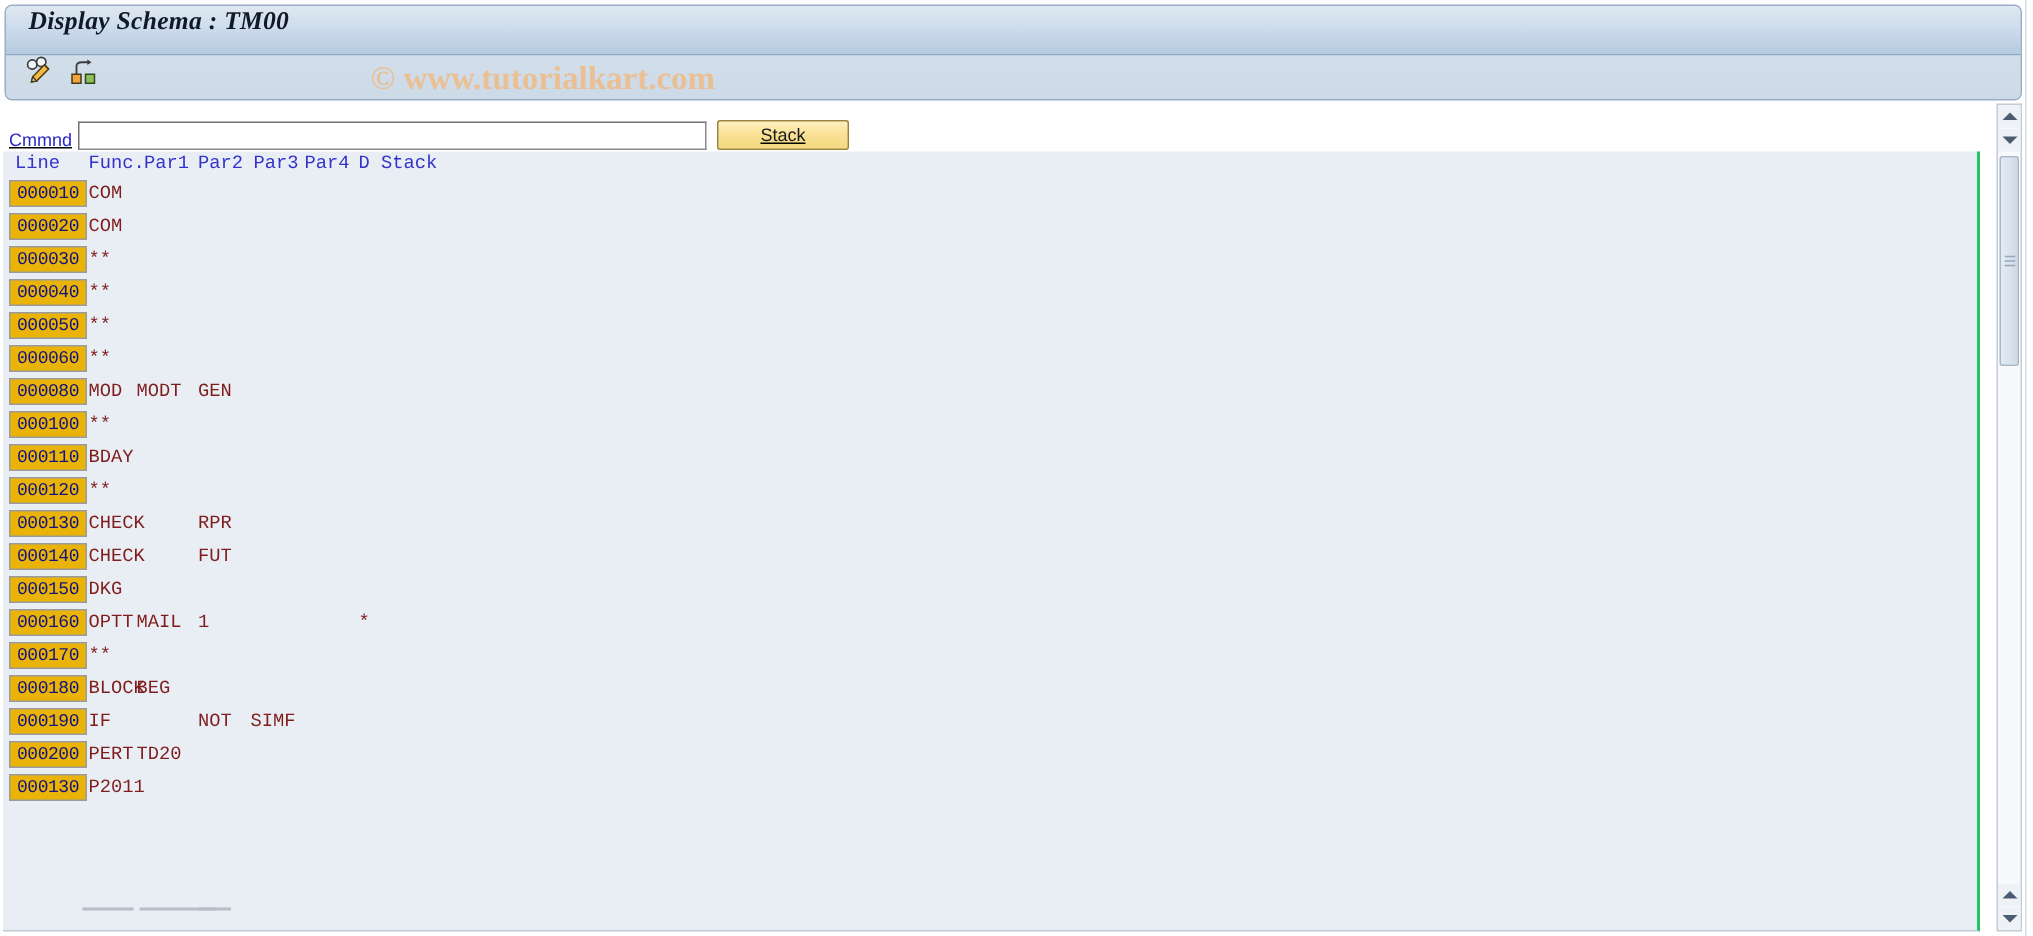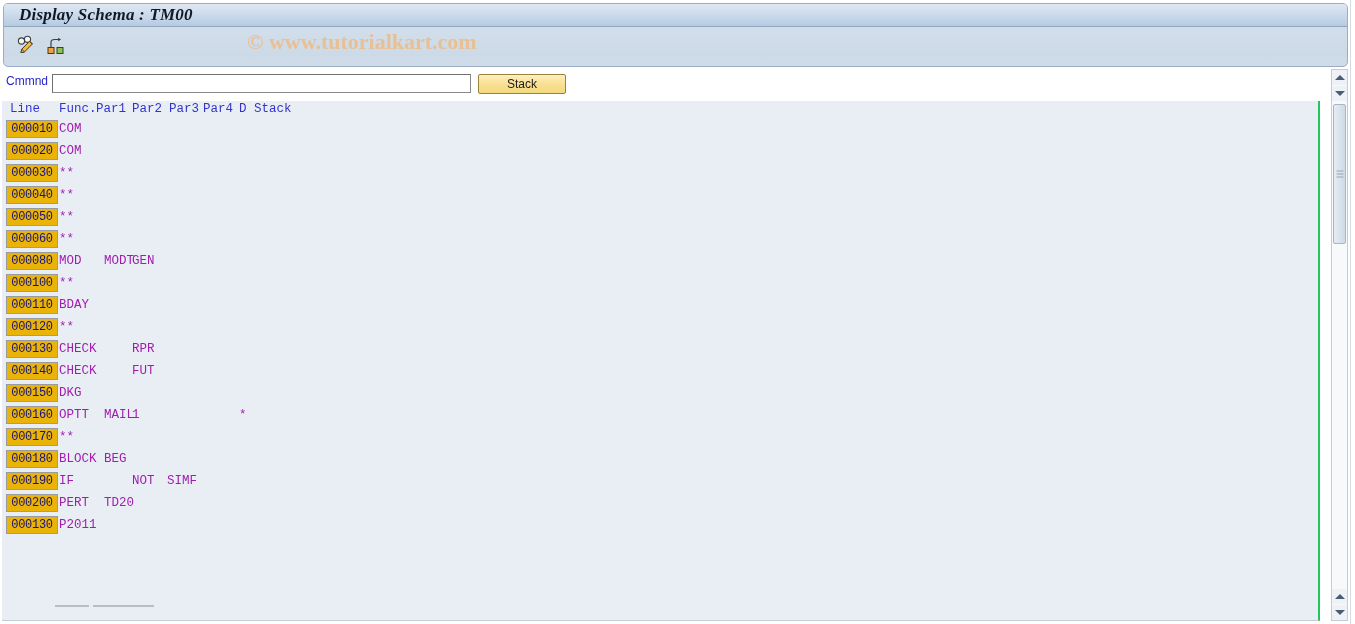--- a/index.html
+++ b/index.html
@@ -34,44 +34,43 @@
     width: 1345px;
     height: 64px;
     border: 1px solid #9aadc4;
     border-radius: 5px;
     box-sizing: border-box;
     overflow: hidden;
     background: #cfdbe8;
   }
 
   .titlebar {
-    height: 23px;
+    height: 33px;
     box-sizing: border-box;
     background: linear-gradient(to bottom, #dfe8f2 0%, #cfdded 40%, #b6cbe0 100%);
     border-bottom: 1px solid #8fa7c0;
     display: flex;
-    align-items: center;
     padding-left: 15px;
   }
   .title-text {
     font-family: "Liberation Serif", serif;
     font-style: italic;
     font-weight: bold;
     font-size: 17px;
     color: #111827;
     letter-spacing: .2px;
     white-space: nowrap;
   }
 
   .toolbar {
     position: relative;
     height: 30px;
     background: linear-gradient(to bottom, #d2dfeb 0%, #ccd9e6 100%);
     display: flex;
-    align-items: flex-end;
+    align-items: flex-start;
     padding-left: 10px;
     gap: 6px;
   }
   .tb-btn {
     width: 24px;
     height: 22px;
     display: inline-flex;
     align-items: center;
     justify-content: center;
     border: 1px solid transparent;
@@ -96,21 +95,22 @@
   }
 
   
   .cmd-row {
     position: absolute;
     left: 0px;
     top: 74px;
     width: 1320px;
     height: 26px;
     display: flex;
-    align-items: flex-start;
+    align-items: flex-end;
+    text-decoration: underline;
   }
   .cmd-label {
     width: 52px;
     padding-left: 6px;
     box-sizing: border-box;
     font-size: 12px;
     color: #2727c8;
     font-family: "Liberation Sans", sans-serif;
     white-space: nowrap;
   }
@@ -189,26 +189,26 @@
     text-align: center;
     line-height: 16px;
     letter-spacing: -0.3px;
     cursor: text;
   }
   .cell {
     position: absolute;
     top: 3px;
     font-family: "Liberation Mono", monospace;
     font-size: 12.5px;
-    color: #a21caf;
+    color: #7f1d1d;
     white-space: pre;
     cursor: text;
   }
   .c-func { left: 57px; }
-  .c-p1   { left: 102px; }
+  .c-p1   { left: 89px; }
   .c-p2   { left: 130px; }
   .c-p3   { left: 165px; }
   .c-d    { left: 237px; }
 
   
   .ghost-row {
     position: absolute;
     left: 0;
     top: 492px;
     width: 100%;

